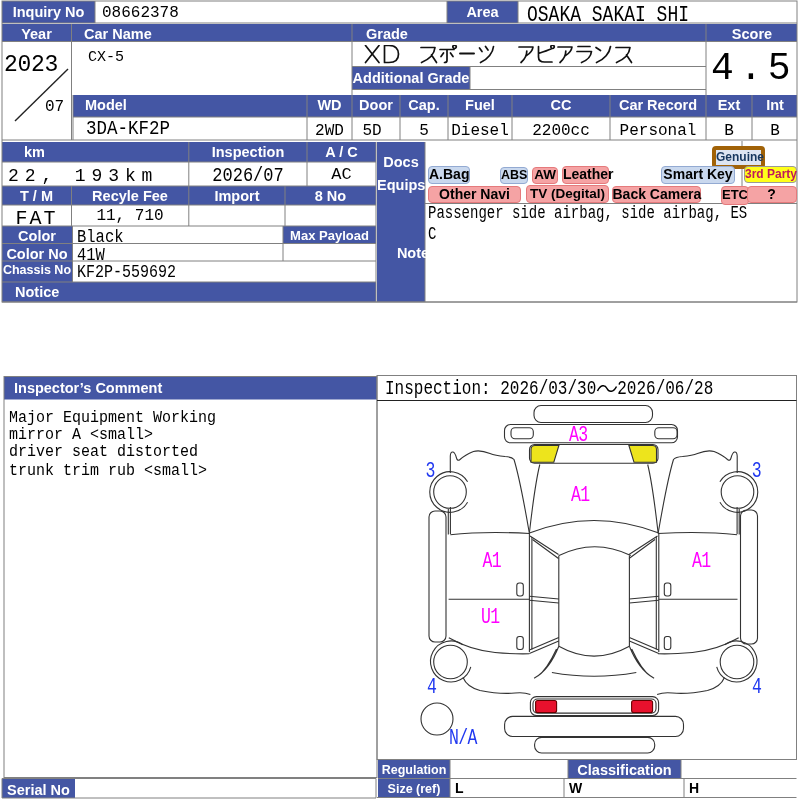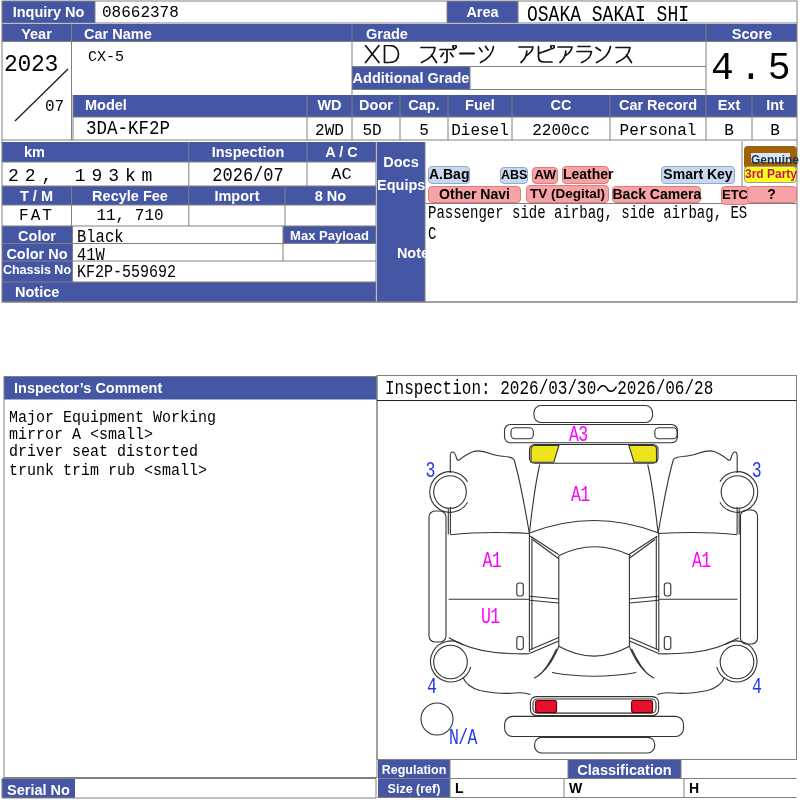--- a/index.html
+++ b/index.html
@@ -108,21 +108,21 @@
 <div class="mono ct" style="left:352px;top:122px;width:40px;font-size:16px">5D</div>
 <div class="mono ct" style="left:400px;top:122px;width:48px;font-size:16px">5</div>
 <div class="mono ct" style="left:448px;top:122px;width:64px;font-size:16px">Diesel</div>
 <div class="mono ct" style="left:512px;top:122px;width:98px;font-size:16px">2200cc</div>
 <div class="mono ct" style="left:610px;top:122px;width:96px;font-size:16px">Personal</div>
 <div class="mono ct" style="left:706px;top:122px;width:46px;font-size:16px">B</div>
 <div class="mono ct" style="left:752px;top:122px;width:46px;font-size:16px">B</div>
 <div class="mono" style="left:8px;top:166px;font-size:18px;letter-spacing:5.9px">22, 193km</div>
 <div class="mono ct" style="left:189px;top:165px;width:118px;font-size:17px;transform:scaleY(1.15);transform-origin:50% 0">2026/07</div>
 <div class="mono ct" style="left:307px;top:165px;width:69px;font-size:17px">AC</div>
-<div class="mono ct" style="left:2px;top:207px;width:69px;font-size:16px;letter-spacing:2px">FAT</div>
+<div class="mono ct" style="left:2px;top:207px;width:69px;font-size:20px;letter-spacing:2px">FAT</div>
 <div class="mono ct" style="left:71px;top:207px;width:118px;font-size:16px">11, 710</div>
 <div class="mono" style="left:77px;top:227px;font-size:15.5px;transform:scaleY(1.15);transform-origin:0 0">Black</div>
 <div class="mono" style="left:77px;top:244.5px;font-size:15.5px;transform:scaleY(1.15);transform-origin:0 0">41W</div>
 <div class="mono" style="left:77px;top:262px;font-size:15px;transform:scaleY(1.25);transform-origin:0 0">KF2P-559692</div>
 <div class="mono" style="left:428px;top:203px;font-size:14px;line-height:17px;white-space:pre;transform:scaleY(1.25);transform-origin:0 0">Passenger side airbag, side airbag, ES
 C</div>
 <div class="mono" style="left:9px;top:409px;font-size:15px;line-height:15.2px;white-space:pre;transform:scaleY(1.15);transform-origin:0 0">Major Equipment Working
 mirror A &lt;small&gt;
 driver seat distorted
 trunk trim rub &lt;small&gt;</div>
@@ -144,21 +144,21 @@
 <path d="M119.5,3 L122,6.5 M125.5,1.5 L128,5 M133.5,1.5 C133,7.5 128,14 120.5,17.5"></path>
 <path d="M159,2 H173 C172.5,5.5 170,8.5 166.5,10.5 M166.8,6 C166.8,10 164.5,14.5 161,17.5"></path>
 <path d="M178.5,1.5 V12 C178.5,16 181,17 184.5,17 H192 M178.5,8.5 C183,7 187.5,5.5 191,4 M192.5,0.1 a1.7,1.7 0 1 0 0.1,0"></path>
 <path d="M198,2 H212 C211.5,5.5 209,8.5 205.5,10.5 M205.8,6 C205.8,10 203.5,14.5 200,17.5"></path>
 <path d="M218,1.5 H230 M217,6.5 H231.5 C231,11 228,15 221.5,17.5"></path>
 <path d="M236,2.5 L240.5,5.5 M250.5,1.5 C249.5,8 244.5,14.5 236.5,17.5"></path>
 <path d="M256,2.5 H270 C269.5,7.5 266,13.5 256.5,17.5 M266.5,10 C268.5,12.8 270,15.2 271.5,17.5"></path>
 </g>
 </svg>
 
-<div class="badge" style="left:744px;top:145.5px;width:53px;height:23px;background:#dde5f2;border:7px solid #a16207;color:#17375e;font-size:12px;line-height:14px">Genuine</div>
+<div class="badge" style="left:712px;top:145.5px;width:53px;height:23px;background:#dde5f2;border:4px solid #a16207;color:#17375e;font-size:12px;line-height:14px">Genuine</div>
 <div class="badge lb" style="left:428px;top:166px;width:42px;height:18px;font-size:14px;line-height:15px">A.Bag</div>
 <div class="badge lb" style="left:500px;top:167px;width:28px;height:17px;font-size:12.5px;line-height:14px">ABS</div>
 <div class="badge pk" style="left:532px;top:167px;width:26px;height:17px;font-size:13.5px;line-height:14px">AW</div>
 <div class="badge pk" style="left:562px;top:166px;width:47px;height:18px;font-size:14px;line-height:15px">Leather</div>
 <div class="badge lb" style="left:661px;top:166px;width:74px;height:18px;font-size:14px;line-height:15px">Smart Key</div>
 <div class="badge" style="left:744px;top:166px;width:53px;height:17px;background:#ffff1a;border:1px solid #999;font-size:12px;line-height:15px;color:#be185d">3rd Party</div>
 <div class="badge pk" style="left:428px;top:185.5px;width:93px;height:17.5px;font-size:14px;line-height:15px">Other Navi</div>
 <div class="badge pk" style="left:526px;top:185px;width:83px;height:18px;font-size:13.5px;line-height:15px">TV (Degital)</div>
 <div class="badge pk" style="left:611.5px;top:185.5px;width:89px;height:17.5px;font-size:14px;line-height:15px">Back Camera</div>
 <div class="badge pk" style="left:721px;top:185.5px;width:28px;height:19px;font-size:13px;line-height:15px">ETC</div>

